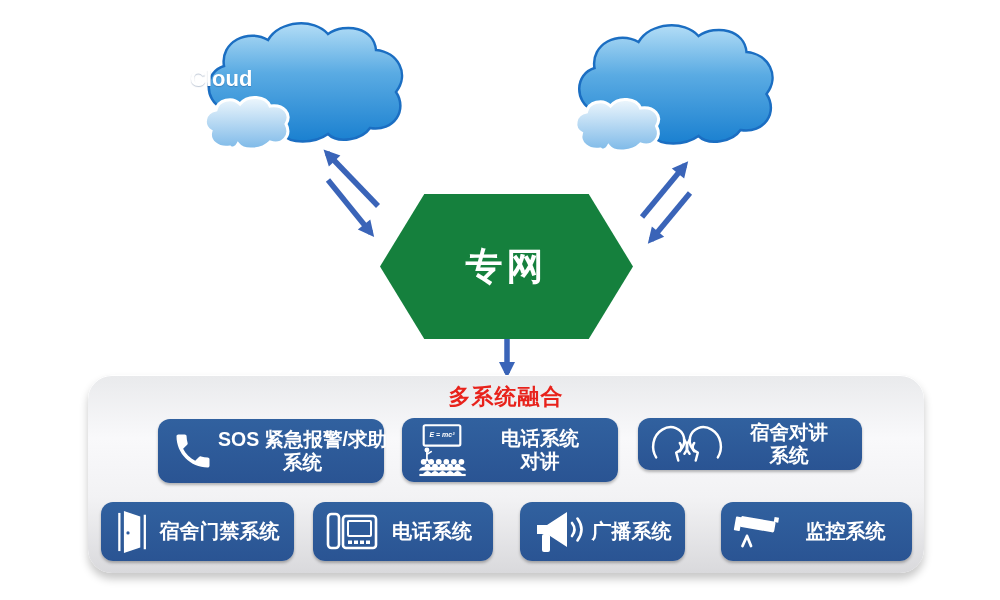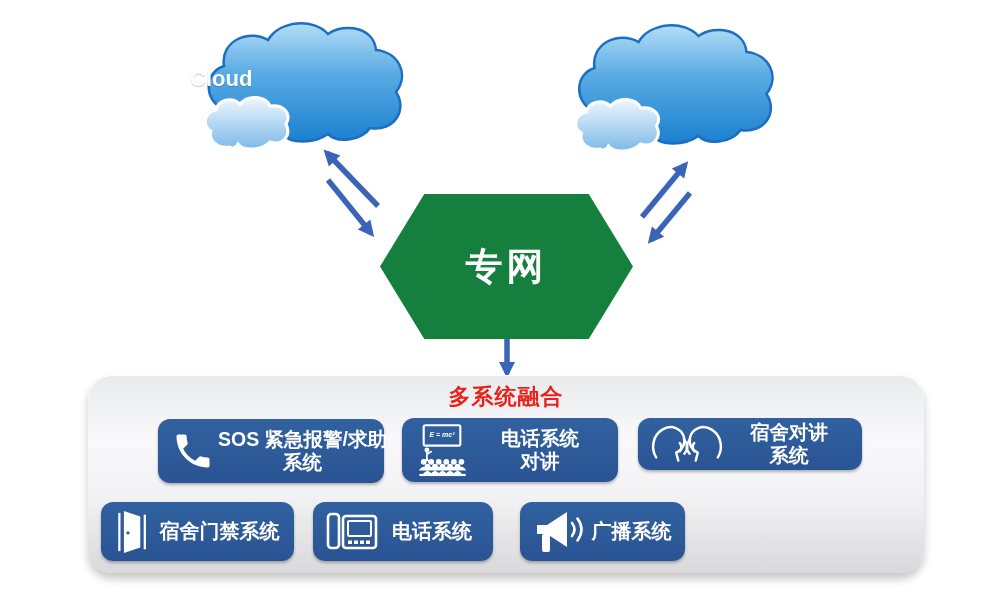--- a/index.html
+++ b/index.html
@@ -225,14 +225,29 @@
           <path d="M40 16 q5 6.5 0 13"></path>
           <path d="M45.5 11.5 q8 11 0 22"></path>
         </g>
       </svg>
     </span>
     <span class="sys-label">
       <span>广播系统</span>
     </span>
   </div>
 
+  <div class="sys-box row2" style="left:721px;top:502px;width:191px;height:59px">
+    <span class="sys-icon" style="width:58px">
+      <svg width="54" height="46" viewBox="0 0 54 46">
+        <g transform="rotate(10 26 16)" fill="#ffffff">
+          <rect x="7" y="10" width="35" height="11" rx="2"></rect>
+          <rect x="2" y="11.5" width="6" height="14" rx="1"></rect>
+          <rect x="40" y="5.5" width="4.5" height="5"></rect>
+        </g>
+        <path d="M14 27 l-4.5 10 M14 27 l4 10" stroke="#ffffff" stroke-width="2.8" stroke-linecap="round"></path>
+      </svg>
+    </span>
+    <span class="sys-label">
+      <span>监控系统</span>
+    </span>
+  </div>
 
 </div>
 
 </body></html>

